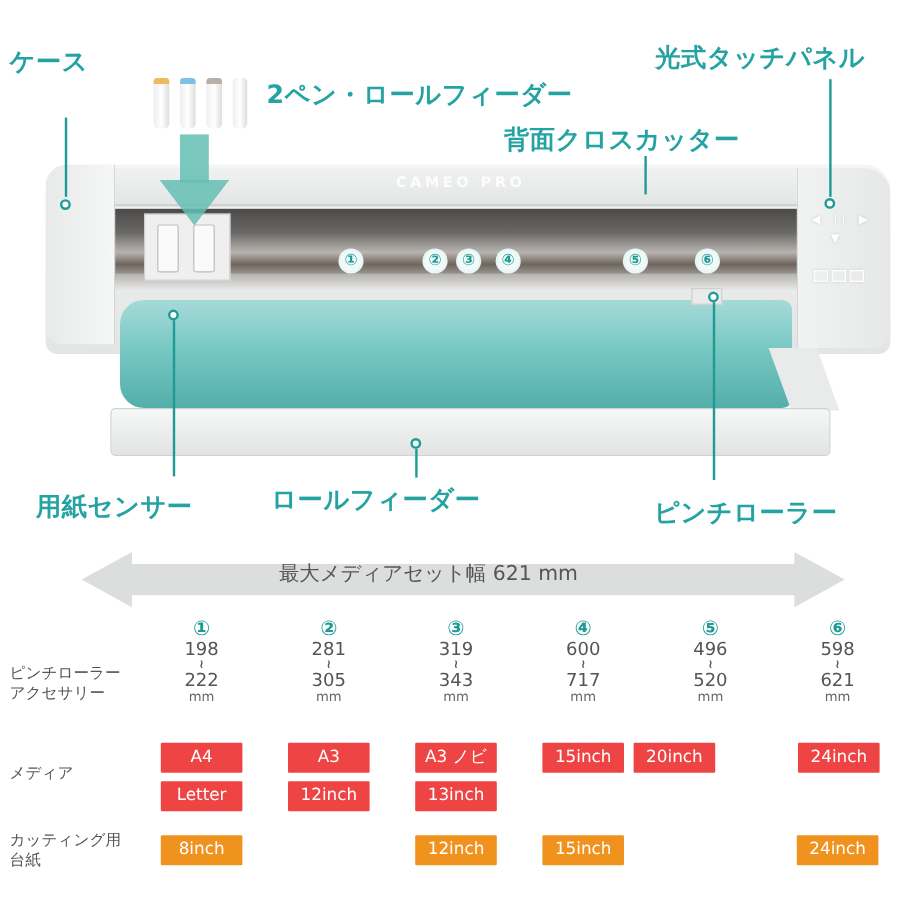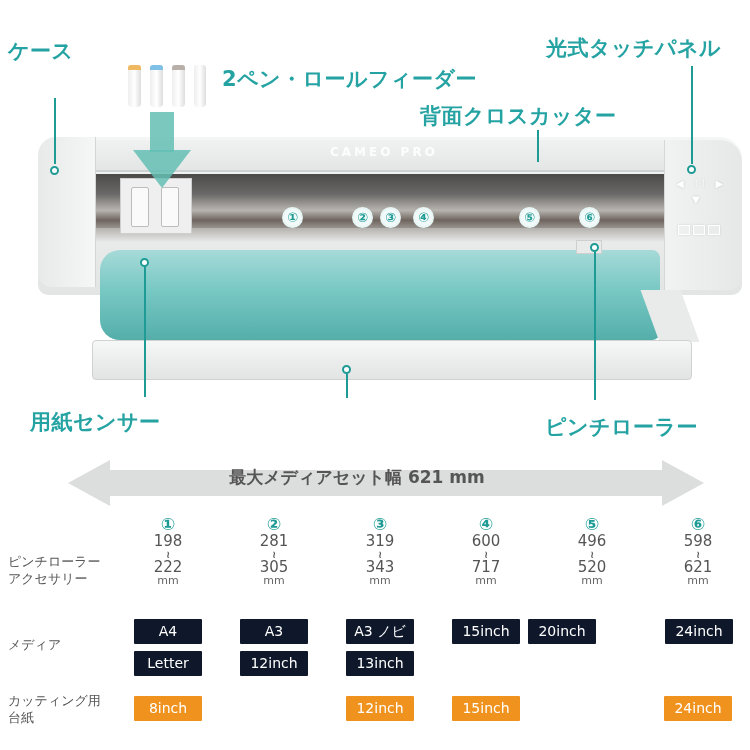--- a/index.html
+++ b/index.html
@@ -31,31 +31,31 @@
   .pen { position: absolute; width: 13px; height: 42px; background: linear-gradient(90deg,#eee,#fff,#ddd); border-radius: 3px 3px 4px 4px; }
   .pen-cap { position: absolute; top: 0; left: 0; width: 13px; height: 5px; border-radius: 3px 3px 0 0; }
   .panel-icons { left: 676px; top: 178px; color: #ffffff; font-size: 10px; letter-spacing: 4px; text-shadow: 0 0 2px #bbb; }
   .panel-btns { left: 678px; top: 220px; }
   .panel-btns span { display: inline-block; width: 12px; height: 10px; border: 1px solid #fff; margin-right: 3px; box-shadow: 0 0 2px #ccc; }
 
   
   .width-bar { left: 106px; top: 470px; width: 560px; height: 26px; background: #dcdddd; }
   .width-l { left: 68px; top: 460px; border-top: 23px solid transparent; border-bottom: 23px solid transparent; border-right: 42px solid #dcdddd; width:0; height:0; }
   .width-r { left: 662px; top: 460px; border-top: 23px solid transparent; border-bottom: 23px solid transparent; border-left: 42px solid #dcdddd; width:0; height:0; }
-  .width-label { left: 0; width: 714px; top: 466px; text-align: center; color: #555; font-size: 17px; font-weight: bold; }
+  .width-label { left: 0; width: 714px; top: 466px; text-align: center; color: #555; font-size: 17px; font-weight: normal; }
 
   
   .row-label { left: 8px; color: #555; font-size: 13px; line-height: 17px; }
   .col { position: absolute; width: 90px; text-align: center; }
   .col-num { color: #1e9b95; font-size: 17px; font-weight: bold; }
   .range { color: #555; font-size: 15px; line-height: 15px; }
   .range .tilde { font-size: 10px; line-height: 11px; font-weight: bold; }
   .range .mm { font-size: 11px; line-height: 11px; color: #666; }
   .tag { position: absolute; width: 68px; height: 25px; color: #fff; font-size: 14px; line-height: 25px; text-align: center; border-radius: 1px; }
-  .tag.dark { background: #0f172a; }
+  .tag.dark { background: #ef4444; }
   .tag.orange { background: #f0921e; }
 </style>
 </head>
 <body>
 
 <div class="abs mach-body"></div>
 <div class="abs left-case"></div>
 <div class="abs right-panel"></div>
 <div class="abs top-cover"></div>
 <div class="abs logo">CAMEO PRO</div>
@@ -110,20 +110,21 @@
 <div class="leader" style="left:691px;top:66px;height:98px"></div>
 <div class="dot" style="left:687px;top:165px"></div>
 
 <div class="dot" style="left:140px;top:258px"></div>
 <div class="leader" style="left:144px;top:267px;height:130px"></div>
 <div class="abs callout" style="left:30px;top:409px">用紙センサー</div>
 
 <div class="dot" style="left:342px;top:365px"></div>
 <div class="leader" style="left:346px;top:374px;height:24px"></div>
 <div class="abs callout" style="left:226px;top:403px">
+  <div>ロールフィーダー</div>
 </div>
 
 <div class="dot" style="left:590px;top:243px"></div>
 <div class="leader" style="left:594px;top:252px;height:148px"></div>
 <div class="abs callout" style="left:545px;top:414px">ピンチローラー</div>
 
 <div class="abs width-l"></div>
 <div class="abs width-bar"></div>
 <div class="abs width-r"></div>
 <div class="abs width-label">最大メディアセット幅 621 mm</div>

